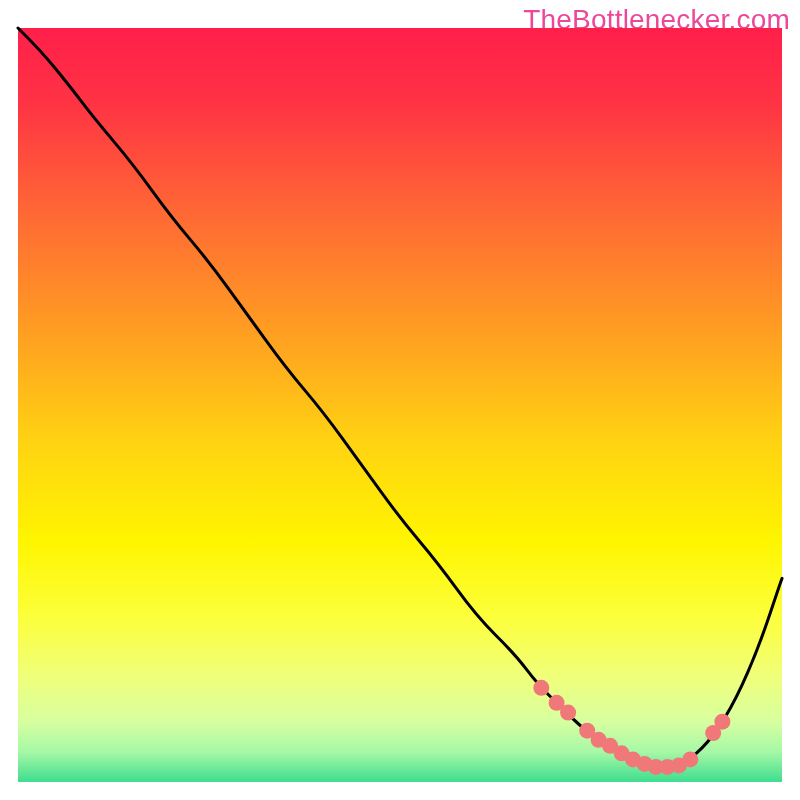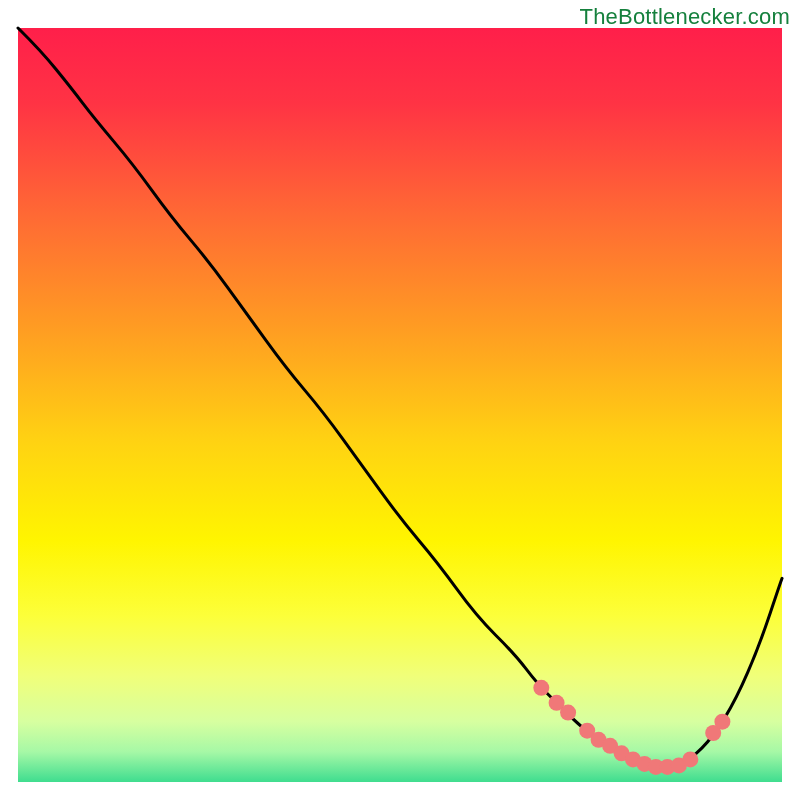--- a/index.html
+++ b/index.html
@@ -13,23 +13,23 @@
   }
   .stage {
     position: relative;
     width: 800px;
     height: 800px;
   }
   .attribution {
     position: absolute;
     top: 4px;
     right: 10px;
-    font-size: 22px;
+    font-size: 28px;
     font-weight: 500;
-    color: #15803d;
+    color: #ec4899;
     letter-spacing: 0.2px;
   }
   svg.plot {
     position: absolute;
     left: 0;
     top: 0;
   }
 </style>
 </head>
 <body>

